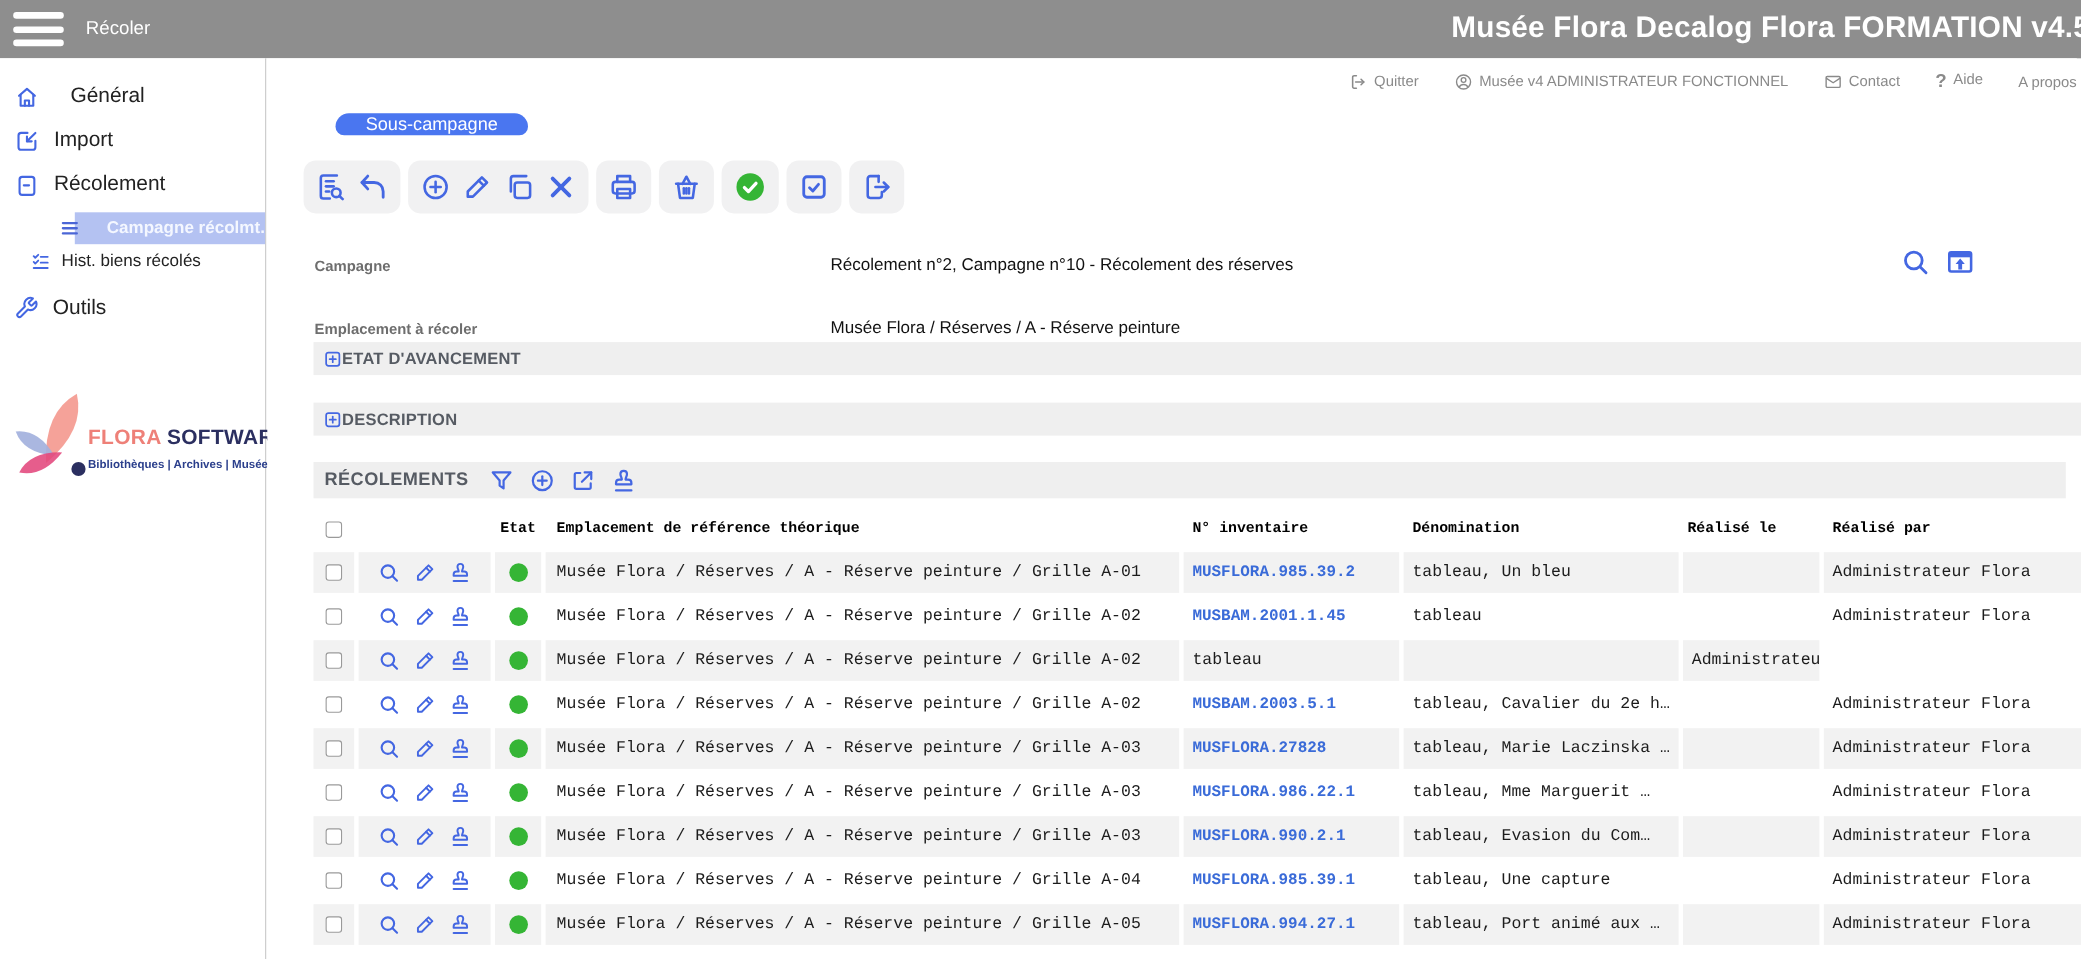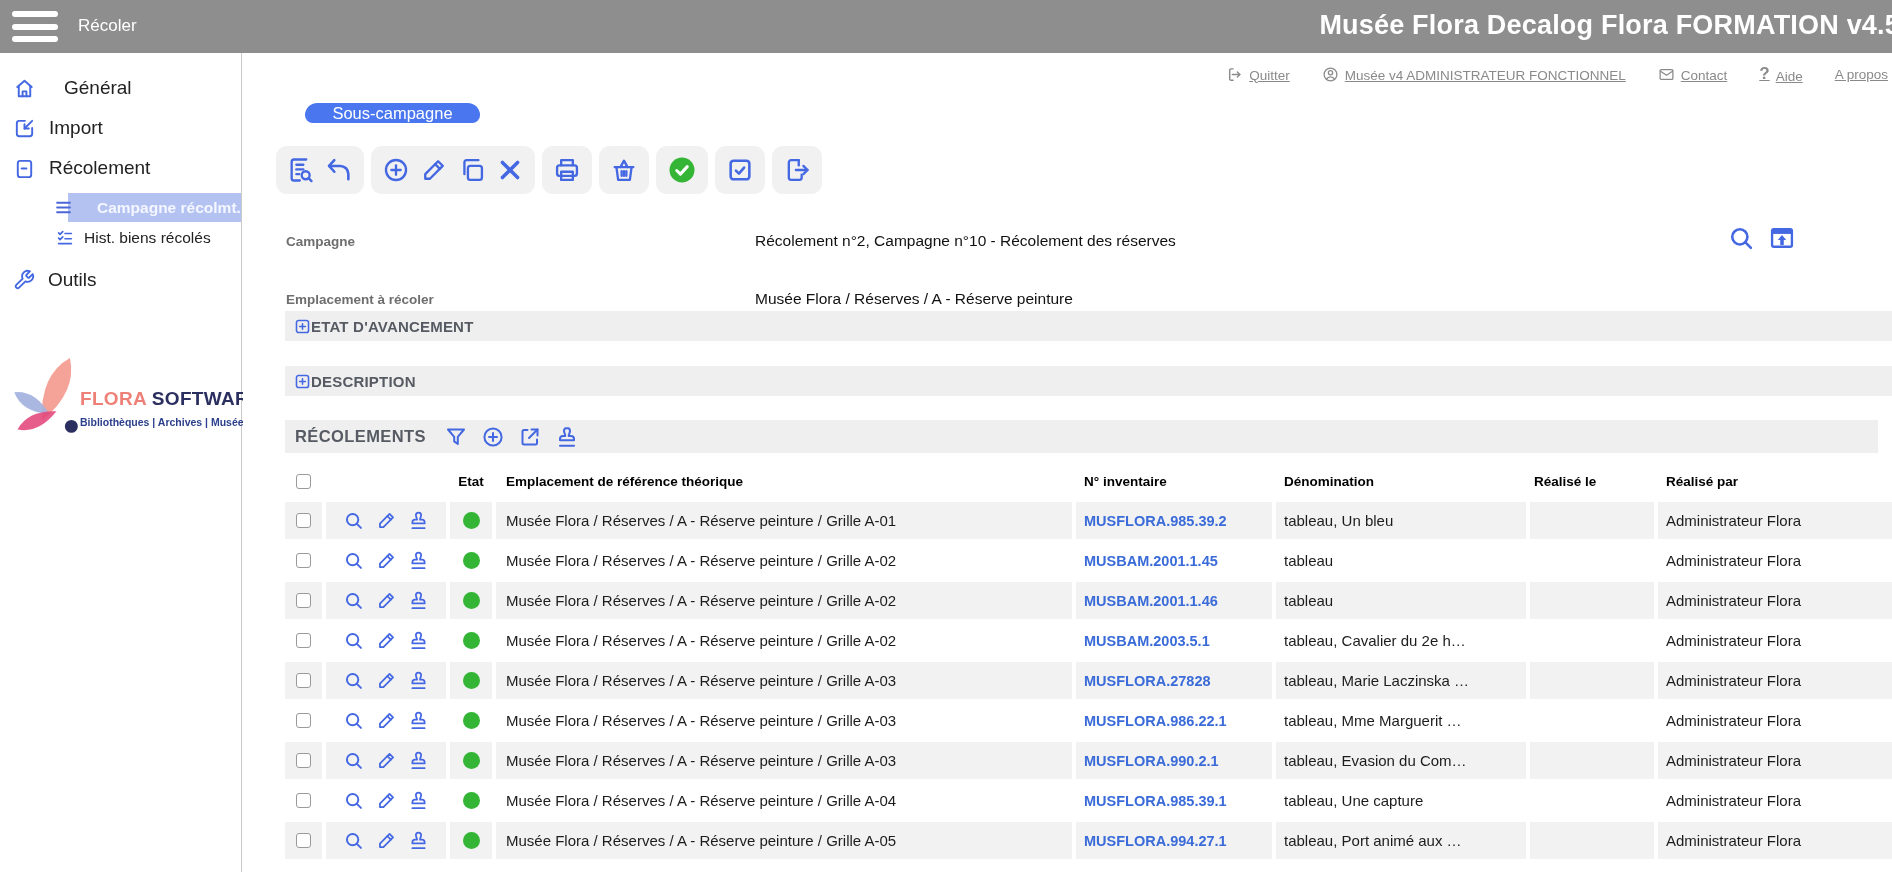--- a/index.html
+++ b/index.html
@@ -15,29 +15,29 @@
 
   
   .topbar{position:absolute; left:0; top:0; width:100%; height:53px; background:var(--topbar-bg);}
   .burger{position:absolute; left:12px; top:11px; width:46px; height:31px; display:flex; flex-direction:column; justify-content:space-between; cursor:pointer;}
   .burger span{display:block; height:6px; border-radius:3px; background:#fff;}
   .topbar .module{position:absolute; left:78px; top:16px; color:#fff; font-size:17px;}
   .topbar .apptitle{position:absolute; right:-8px; top:10px; color:#fff; font-size:27px; font-weight:bold; white-space:nowrap; letter-spacing:.2px;}
 
   
   .hlinks{position:absolute; top:53px; left:242px; right:4px; height:42px; display:flex; align-items:center; justify-content:flex-end; gap:32px; background:#fff; color:var(--muted-text); font-size:13.5px;}
-  .hlink{display:flex; align-items:flex-end; gap:6px; cursor:pointer; white-space:nowrap;text-decoration:underline;}
+  .hlink{display:flex; align-items:flex-start; gap:6px; cursor:pointer; white-space:nowrap;}
   .hlink .icon{color:var(--muted-text);}
   .qmark{font-size:17px; font-weight:bold;}
 
   
   .sidebar{position:absolute; left:0; top:53px; width:242px; bottom:0; background:#fff; border-right:1px solid #c9c9c9;}
   .side-item{display:flex; align-items:center; gap:13px; padding-left:13px; height:40px; font-size:19px; color:#222; cursor:pointer;}
   .side-item .icon{color:var(--accent-blue);}
-  .side-sub{display:flex; align-items:center; gap:10px; padding-left:84px; height:28px; font-size:15.5px; color:#222; cursor:pointer; position:relative;}
+  .side-sub{display:flex; align-items:center; gap:10px; padding-left:56px; height:28px; font-size:15.5px; color:#222; cursor:pointer; position:relative;}
   .side-sub .icon{color:var(--accent-blue);}
   .side-sub.active{margin-left:68px; padding-left:20px; background:var(--active-item-bg); color:var(--active-item-text); font-weight:bold; height:29px; margin-top:5px; margin-bottom:2px;}
   .side-sub.active .icon{color:#4b66d6;}
   .logo{position:absolute; left:0; top:247px; width:242px; height:150px;}
   .logo-petals{position:absolute; left:6px; top:52px;}
   .logo-textcol{position:absolute; left:80px; top:88px; width:160px;}
   .brand{font-size:19px; font-weight:bold; letter-spacing:.3px; white-space:nowrap;}
   .brand .b1{color:var(--logo-coral);text-align:center;} .brand .b2{color:var(--logo-navy);}
   .tagline{margin-top:6px; font-size:10.5px; font-weight:bold; color:#2b3f8c; white-space:nowrap;}
 
@@ -58,21 +58,21 @@
   .section-bar .icon{color:var(--accent-blue); cursor:pointer;}
   .section-title{font-size:15px; font-weight:bold; color:#565b63; letter-spacing:.2px;}
 
   .recol-bar{position:absolute; left:42px; top:325px; width:1593px; height:33px; background:var(--bar-gray); display:flex; align-items:center; padding-left:10px;}
   .recol-title{font-size:16.5px; font-weight:bold; color:#565b63; letter-spacing:.4px; margin-right:18px;}
   .recol-icons{display:flex; align-items:center; gap:13px;}
   .recol-icons .icon{color:var(--accent-blue); cursor:pointer;}
 
   
   .table-area{position:absolute; left:42px; top:368px; right:0;}
-  .t-row{display:grid; grid-template-columns:37px 120px 42px 576px 196px 250px 124px auto; column-gap:4px; height:37px; margin-bottom:3px;}
+  .t-row{display:grid; grid-template-columns:37px 120px 42px 576px 196px 250px 124px auto; column-gap:4px; height:37px; margin-bottom:3px;font-family:Liberation Mono, monospace;}
   .t-head{height:36px; margin-bottom:3px; font-weight:bold;}
   .cell{display:flex; align-items:center; font-size:15px; color:#1c1c1c; overflow:hidden; white-space:nowrap;}
   .striped .cell{background:var(--row-gray);}
   .c-check{justify-content:center;}
   .c-icons{justify-content:space-evenly; padding:0 6px;}
   .c-icons .icon{color:var(--accent-blue); cursor:pointer;}
   .c-etat{justify-content:center;}
   .c-emp{padding-left:10px;}
   .c-inv{padding-left:8px;}
   .c-den{padding-left:8px;}
@@ -616,23 +616,20 @@
       <span class="icon">
                 <svg width="21" height="21">
                   <use href="#i-stamp"></use>
                 </svg>
               </span>
     </div>
     <div class="cell c-etat">
               <span class="dot" title="ok"></span>
             </div>
     <div class="cell c-emp">Musée Flora / Réserves / A - Réserve peinture / Grille A-02</div>
-    <div class="cell c-inv">
-              <a class="inv-link">MUSBAM.2001.1.46</a>
-            </div>
     <div class="cell c-den">tableau</div>
     <div class="cell c-rle"></div>
     <div class="cell c-rpar">Administrateur Flora</div>
   </div>
 
   <div class="t-row">
     <div class="cell c-check">
               <span class="checkbox"></span>
             </div>
     <div class="cell c-icons">

